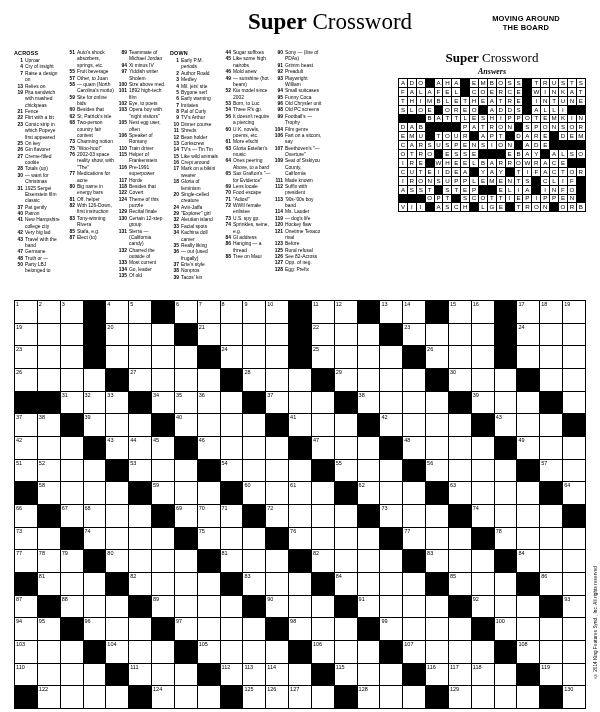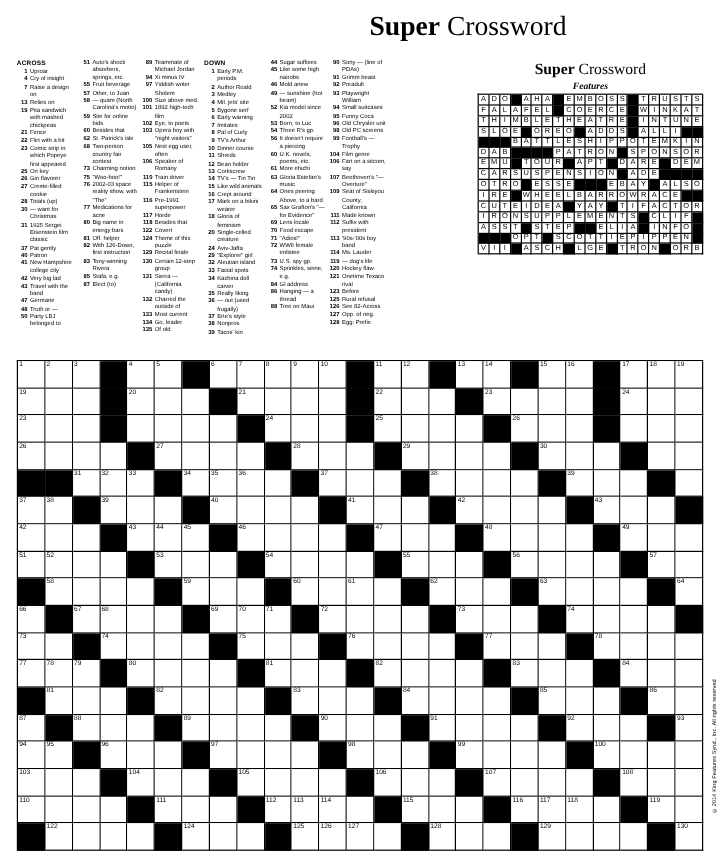--- a/index.html
+++ b/index.html
@@ -177,20 +177,22 @@
 <body>
 
 <div class="page">
 
   <div class="header">
     <div style="width:120px"></div>
     <div class="title">
       <span class="bold">Super</span>
       <span class="light">Crossword</span>
     </div>
+    <div class="subtitle" style="white-space:pre-line">MOVING AROUND
+THE BOARD</div>
   </div>
 
   <div class="clue-area">
     <div id="clue-columns" style="display:flex">
         <div class="clue-col">
           <div class="clue-head">ACROSS</div>
           <div class="clue">
             <span class="num">1</span>
             <span class="txt">Uproar</span>
           </div>
@@ -758,21 +760,21 @@
             <span class="txt">Egg: Prefix</span>
           </div>
         </div>
       </div>
 
     <div class="answers">
       <div class="ans-title">
         <span class="bold">Super</span>
         <span>Crossword</span>
       </div>
-      <div class="ans-sub">Features</div>
+      <div class="ans-sub">Answers</div>
       <div class="ans-grid" id="ans-grid">
           <div class="ans-cell">A</div>
           <div class="ans-cell">D</div>
           <div class="ans-cell">O</div>
           <div class="ans-cell block"></div>
           <div class="ans-cell">A</div>
           <div class="ans-cell">H</div>
           <div class="ans-cell">A</div>
           <div class="ans-cell block"></div>
           <div class="ans-cell">E</div>

